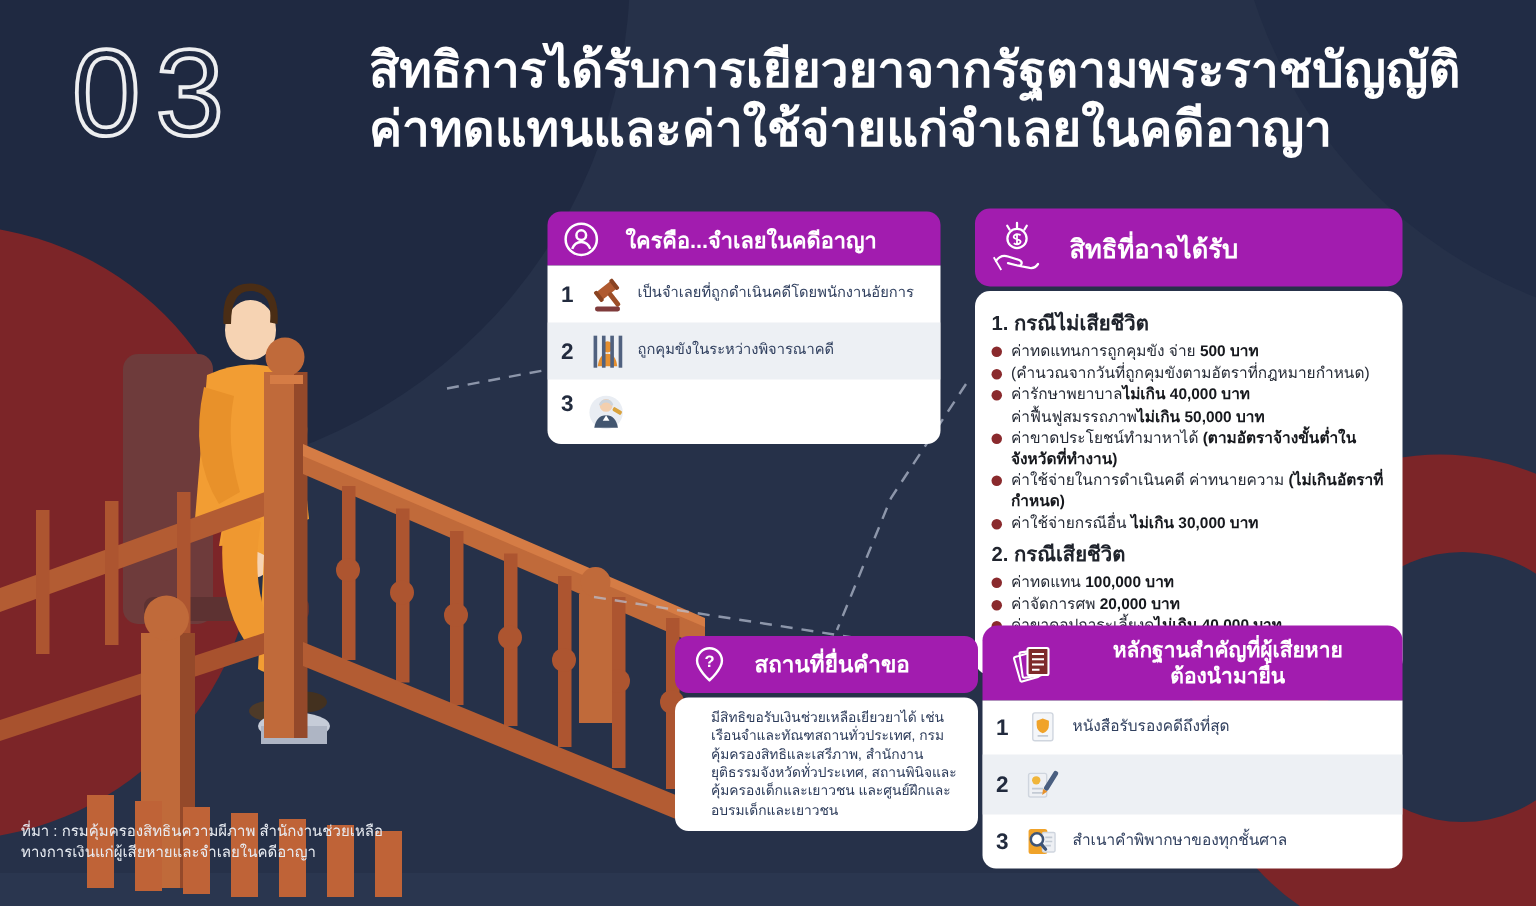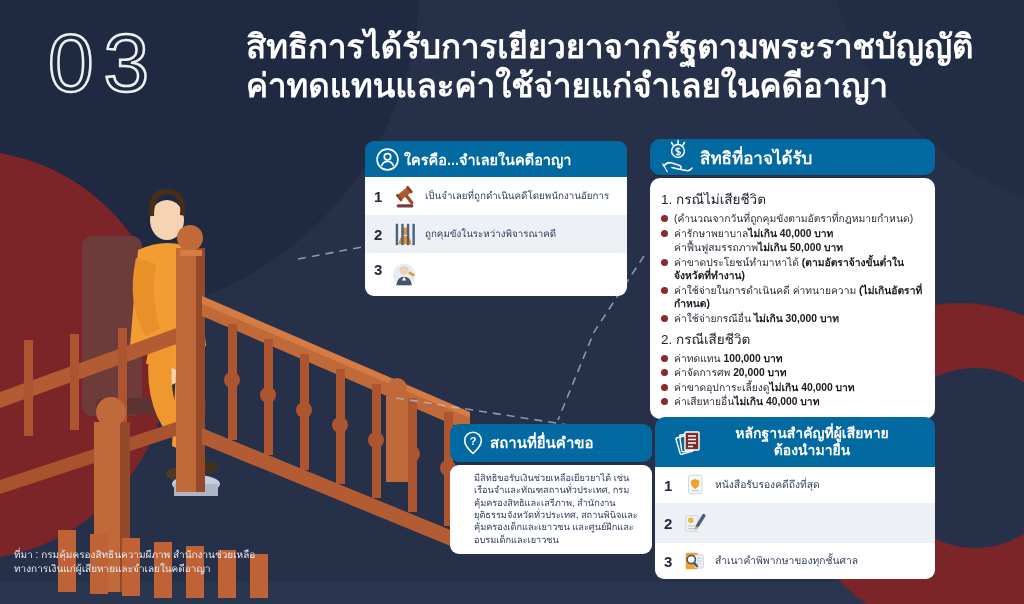--- a/index.html
+++ b/index.html
@@ -22,42 +22,42 @@
 
   
   .title{left:246px;top:28px;width:770px;color:#fff;font-weight:700;
     font-size:33px;line-height:1.18;z-index:6;}
 
   
   .dash-svg{left:0;top:0;width:1024px;height:604px;z-index:4;pointer-events:none;}
 
   
   .card{z-index:6;}
-  .card-header{display:flex;align-items:center;gap:4px;background:#0369a1;
+  .card-header{display:flex;align-items:center;gap:17px;background:#a21caf;
     border-radius:9px;color:#fff;font-weight:700;padding:0 10px;box-sizing:border-box;}
   .card-body{background:#fff;border-radius:0 0 9px 9px;overflow:hidden;}
 
   
   .who{left:365px;top:141px;width:262px;}
   .who .card-header{height:36px;font-size:14.5px;border-radius:9px 9px 0 0;}
   .row{display:flex;align-items:center;gap:7px;padding:5px 9px;box-sizing:border-box;}
   .row.alt{background:#edf0f4;}
   .row .num{font-size:15px;font-weight:700;color:#222b3e;width:11px;flex-shrink:0;}
   .row .ricon{width:26px;height:26px;flex-shrink:0;}
   .row .rtext{font-size:9.8px;color:#31405f;line-height:1.3;}
   .who .row1{min-height:38px;}
   .who .row2{min-height:38px;}
   .who .row3{align-items:flex-start;padding-top:8px;padding-bottom:9px;}
   .who .row3 .rtext{font-size:8.9px;line-height:1.38;}
 
   
   .rights{left:650px;top:139px;width:285px;}
-  .rights .card-header{height:36px;font-size:17px;border-radius:10px;}
+  .rights .card-header{height:52px;font-size:17px;border-radius:10px;}
   .rights .card-body{border-radius:10px;margin-top:3px;padding:8px 11px 9px 11px;box-sizing:border-box;}
-  .sec-h{font-size:13.5px;font-weight:400;color:#20242d;margin:2px 0 2px 0;}
+  .sec-h{font-size:13.5px;font-weight:700;color:#20242d;margin:2px 0 2px 0;}
   .bul{display:flex;gap:6px;margin:1px 0;}
   .bul .dot{width:7px;height:7px;border-radius:50%;background:#8a2a2d;margin-top:3px;flex-shrink:0;}
   .bul .bt{font-size:10.3px;color:#262b36;line-height:1.32;}
   .bul.indent{margin-left:13px;}
   .bul b{font-weight:700;color:#16181d;}
 
   
   .where{left:450px;top:424px;width:202px;}
   .where .card-header{height:38px;font-size:15px;border-radius:9px;}
   .where .card-body{border-radius:9px;margin-top:3px;padding:7px 10px 8px 24px;box-sizing:border-box;}
@@ -247,20 +247,24 @@
         <path d="M4 27 q3 -4.5 8 -3 l7 2.2 q2.6 .9 2 2.8 q-.5 1.6 -2.8 1 l-6.2 -1.6 M18 30 l8.5 1.6 q3.4 .5 5.5 -2.6" stroke-linecap="round"></path>
         <path d="M2.5 24.5 l5 8.5" stroke-width="1.2"></path>
       </svg>
       <span>สิทธิที่อาจได้รับ</span>
     </div>
     <div class="card-body">
       <div class="sec-h">1. กรณีไม่เสียชีวิต</div>
 
       <div class="bul">
           <span class="dot"></span>
+          <span class="bt"><span>ค่าทดแทนการถูกคุมขัง จ่าย </span><b>500 บาท</b></span>
+        </div>
+      <div class="bul">
+          <span class="dot"></span>
           <span class="bt"><span>(คำนวณจากวันที่ถูกคุมขังตามอัตราที่กฎหมายกำหนด)</span><b></b></span>
         </div>
       <div class="bul">
           <span class="dot"></span>
           <span class="bt"><span>ค่ารักษาพยาบาล</span><b>ไม่เกิน 40,000 บาท</b></span>
         </div>
       <div class="bul indent">
           <span class="bt"><span>ค่าฟื้นฟูสมรรถภาพ</span><b>ไม่เกิน 50,000 บาท</b></span>
         </div>
       <div class="bul">

